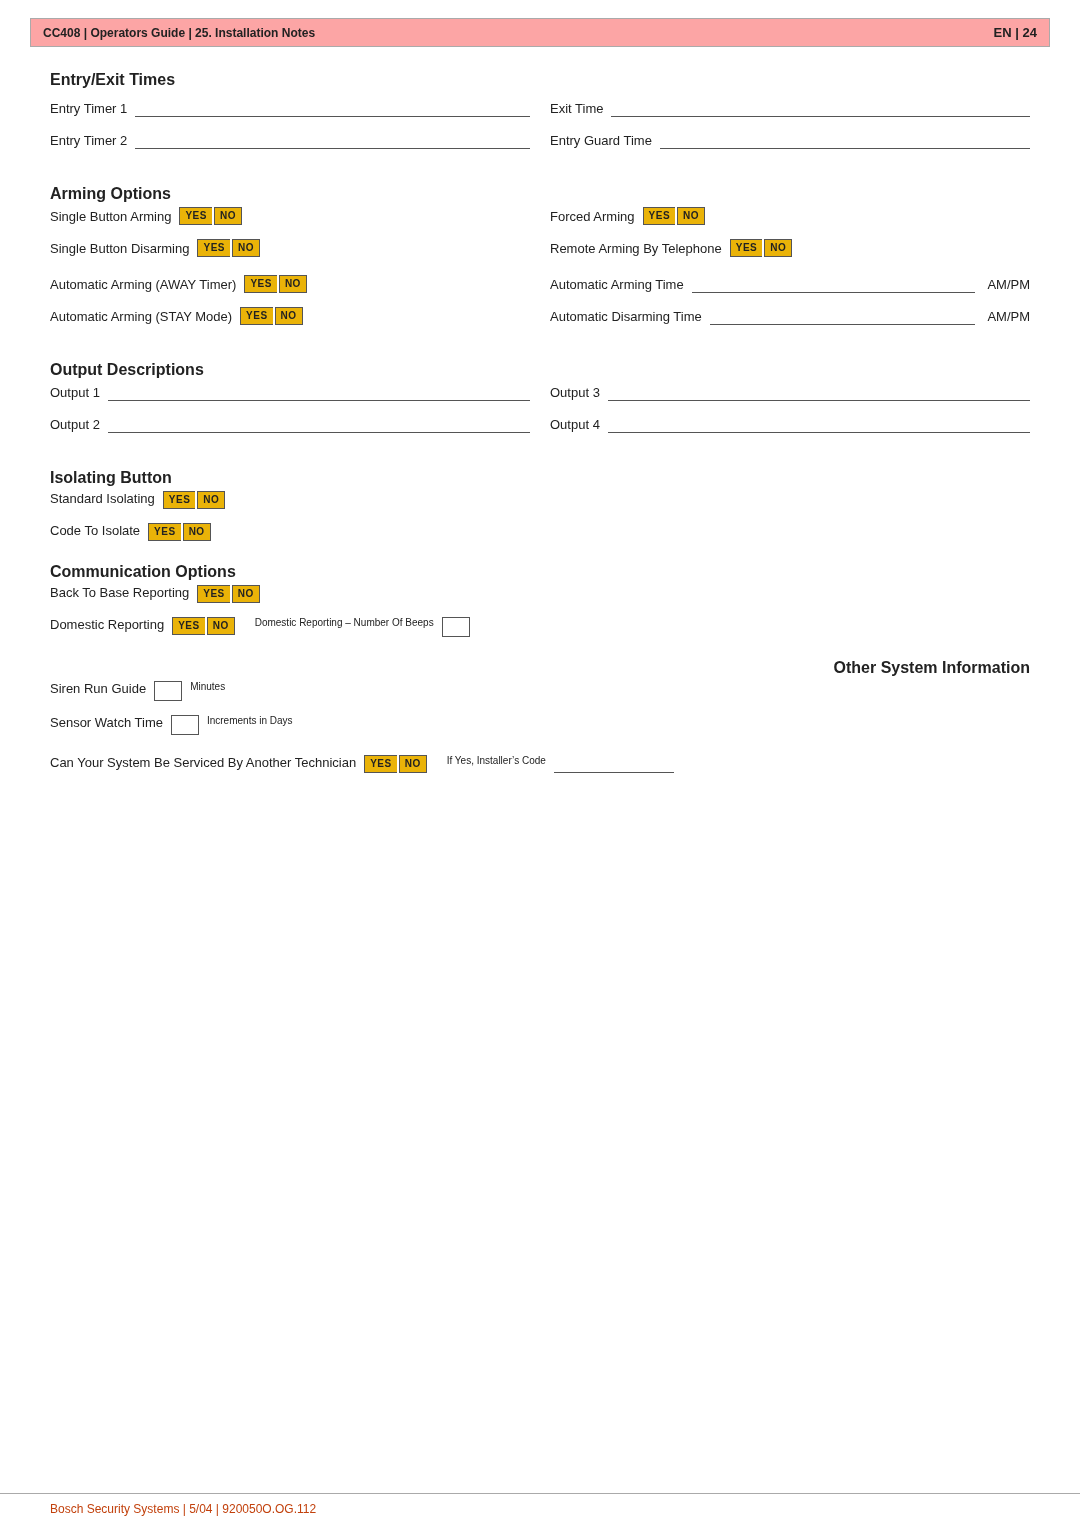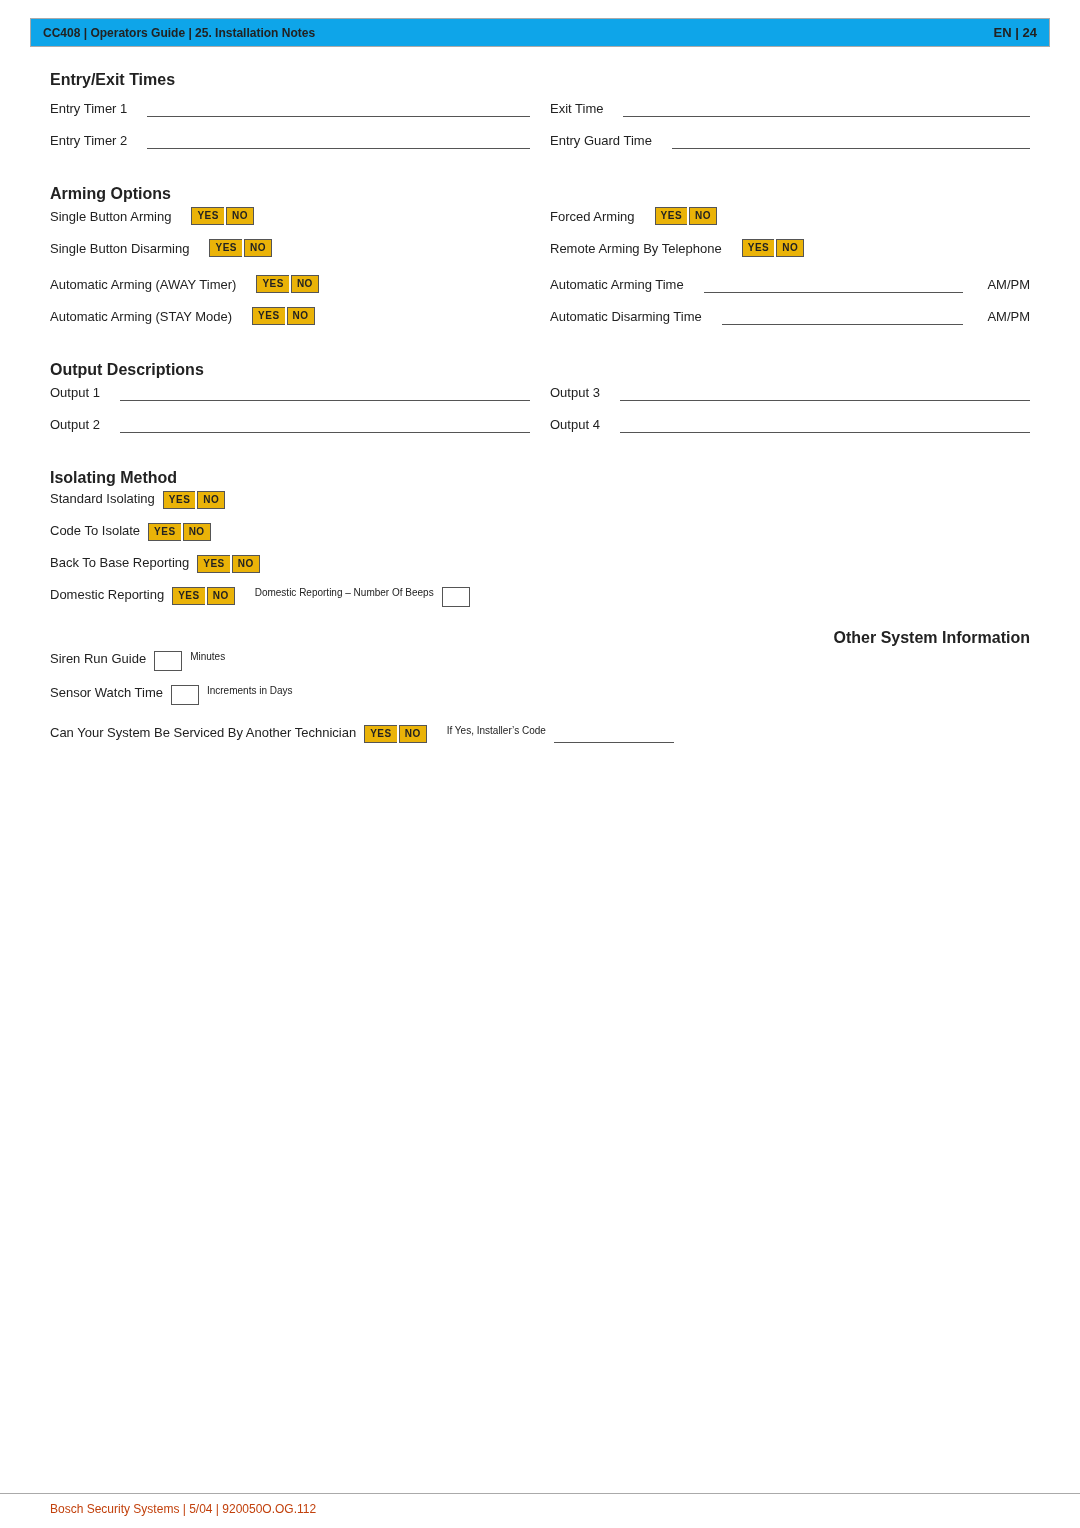--- a/index.html
+++ b/index.html
@@ -20,21 +20,21 @@
       background: #fff;
     }
     
     .header-bar {
       border: 1px solid #aaa;
       margin: 18px 30px 0 30px;
       padding: 6px 12px;
       display: flex;
       justify-content: space-between;
       align-items: center;
-      background: #0ea5e9;
+      background: #fca5a5;
     }
     .header-left {
       font-size: 12px;
       color: #222;
     }
     .header-left strong {
       font-weight: bold;
     }
     .header-right {
       font-size: 13px;
@@ -54,21 +54,21 @@
     
     .two-col {
       display: grid;
       grid-template-columns: 1fr 1fr;
       gap: 0 20px;
     }
     .field-row {
       display: flex;
       align-items: center;
       margin-bottom: 14px;
-      gap: 20px;
+      gap: 8px;
     }
     .field-label {
       font-size: 13px;
       min-width: 0;
       flex-shrink: 0;
     }
     .field-line {
       flex: 1;
       border-bottom: 1.5px solid #555;
       min-width: 60px;
@@ -258,36 +258,37 @@
           <span class="field-label">Output 3</span>
           <div class="field-line"></div>
         </div>
         <div class="field-row">
           <span class="field-label">Output 4</span>
           <div class="field-line"></div>
         </div>
       </div>
     </div>
 
-    <div class="section-title section-sep" style="margin-top:22px;">Isolating Method</div>
+    <div class="section-title section-sep" style="margin-top:22px;">Isolating Button</div>
     <div class="single-col-row">
       <span class="field-label">Standard Isolating</span>
       <div class="yes-no">
         <span class="btn-yn btn-yes">YES</span>
         <span class="btn-yn btn-no">NO</span>
       </div>
     </div>
     <div class="single-col-row">
       <span class="field-label">Code To Isolate</span>
       <div class="yes-no">
         <span class="btn-yn btn-yes">YES</span>
         <span class="btn-yn btn-no">NO</span>
       </div>
     </div>
 
+    <div class="section-title section-sep" style="margin-top:22px;">Communication Options</div>
     <div class="single-col-row">
       <span class="field-label">Back To Base Reporting</span>
       <div class="yes-no">
         <span class="btn-yn btn-yes">YES</span>
         <span class="btn-yn btn-no">NO</span>
       </div>
     </div>
     <div class="single-col-row">
       <span class="field-label">Domestic Reporting</span>
       <div class="yes-no">

